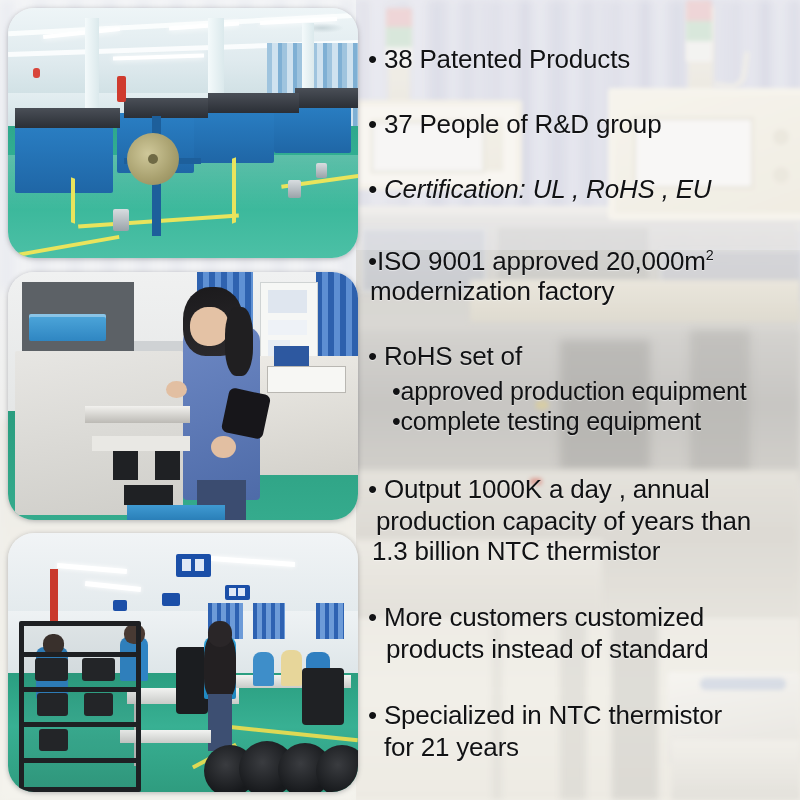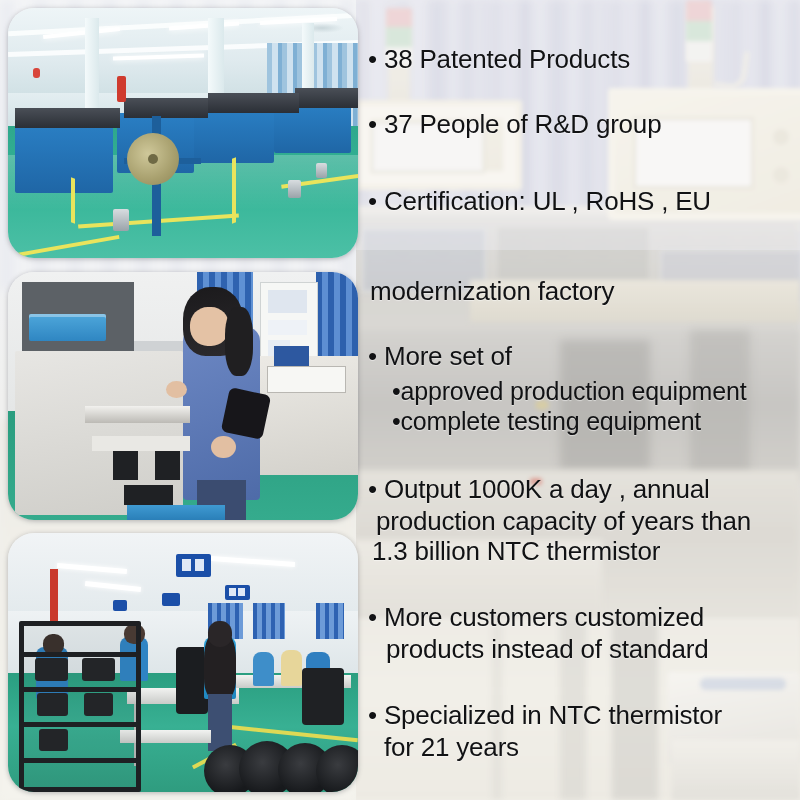--- a/index.html
+++ b/index.html
@@ -470,30 +470,33 @@
     <div class="line b" style="left:6px;top:46px;">
       <span>•</span>
       <span>38 Patented Products</span>
     </div>
 
     <div class="line b" style="left:6px;top:111px;">
       <span>•</span>
       <span>37 People of R&amp;D group</span>
     </div>
 
-    <div class="line b" style="left:6px;top:188px;">
+    <div class="line b" style="left:6px;top:176px;font-style:italic;">
       <span>•</span>
       <span>Certification: UL , RoHS , EU</span>
     </div>
 
+    <div class="line b" style="left:6px;top:248px;">
+      <span>•</span><span>ISO 9001 approved 20,000m</span><sup>2</sup>
+    </div>
     <div class="line b" style="left:8px;top:278px;">modernization factory</div>
 
     <div class="line b" style="left:6px;top:343px;">
       <span>•</span>
-      <span>More set of</span>
+      <span>RoHS set of</span>
     </div>
 
     <div class="line sub" style="left:30px;top:378px;">
       <span>•</span><span>approved production equipment</span>
     </div>
     <div class="line sub" style="left:30px;top:408px;">
       <span>•</span><span>complete testing equipment</span>
     </div>
 
     <div class="line b" style="left:6px;top:476px;">

